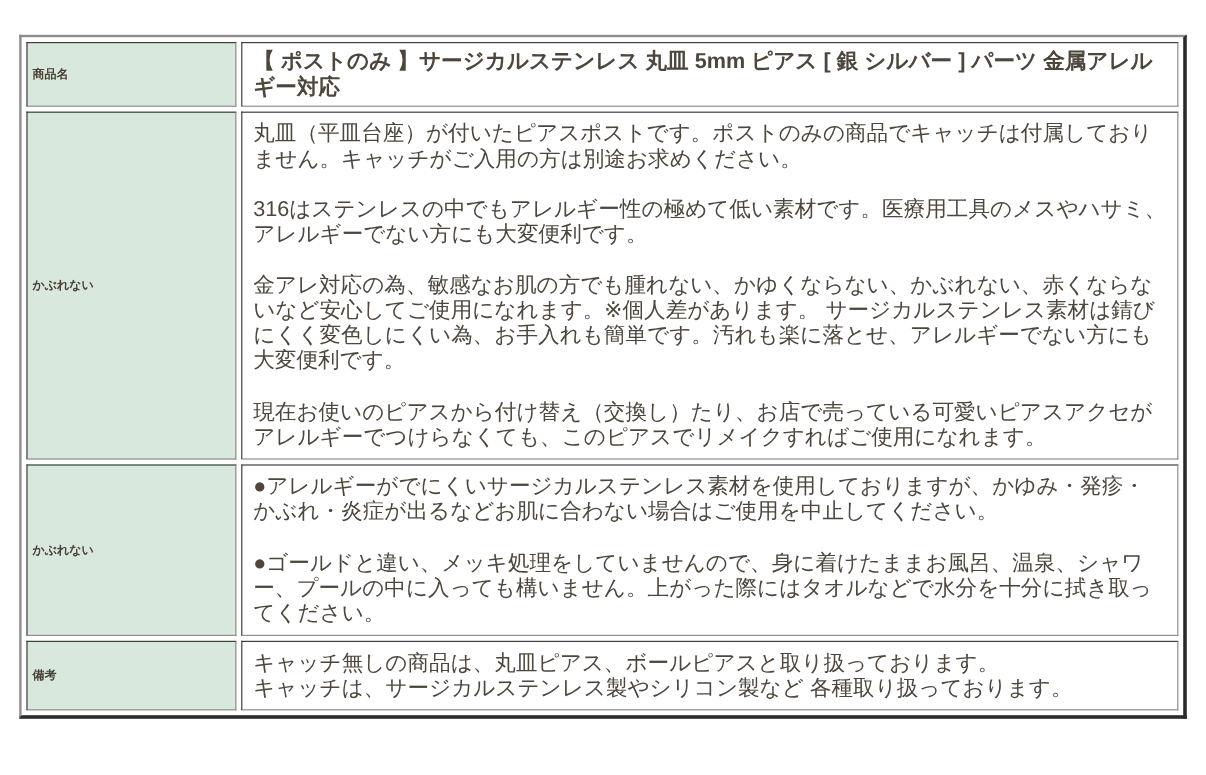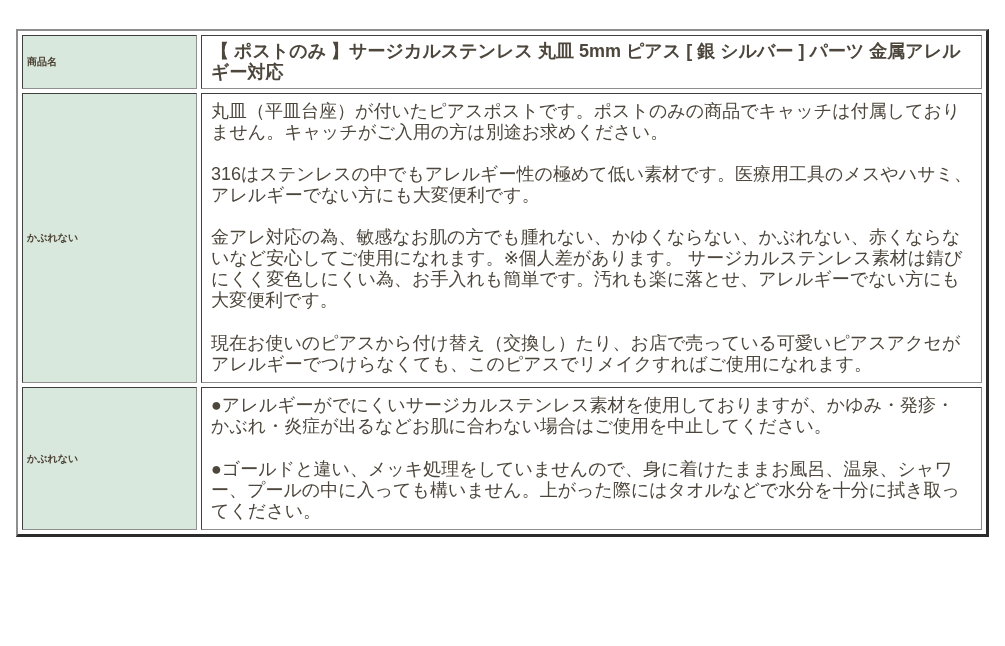--- a/index.html
+++ b/index.html
@@ -86,14 +86,21 @@
   </div>
 
   <div class="spec-row">
     <div class="label-cell">かぶれない</div>
     <div class="value-cell multiline">
       <p class="para">●アレルギーがでにくいサージカルステンレス素材を使用しておりますが、かゆみ・発疹・かぶれ・炎症が出るなどお肌に合わない場合はご使用を中止してください。</p>
       <p class="para">●ゴールドと違い、メッキ処理をしていませんので、身に着けたままお風呂、温泉、シャワー、プールの中に入っても構いません。上がった際にはタオルなどで水分を十分に拭き取ってください。</p>
     </div>
   </div>
 
+  <div class="spec-row">
+    <div class="label-cell">備考</div>
+    <div class="value-cell multiline">
+      <p class="line">キャッチ無しの商品は、丸皿ピアス、ボールピアスと取り扱っております。</p>
+      <p class="line">キャッチは、サージカルステンレス製やシリコン製など 各種取り扱っております。</p>
+    </div>
+  </div>
 
 </div>
 
 </body></html>

